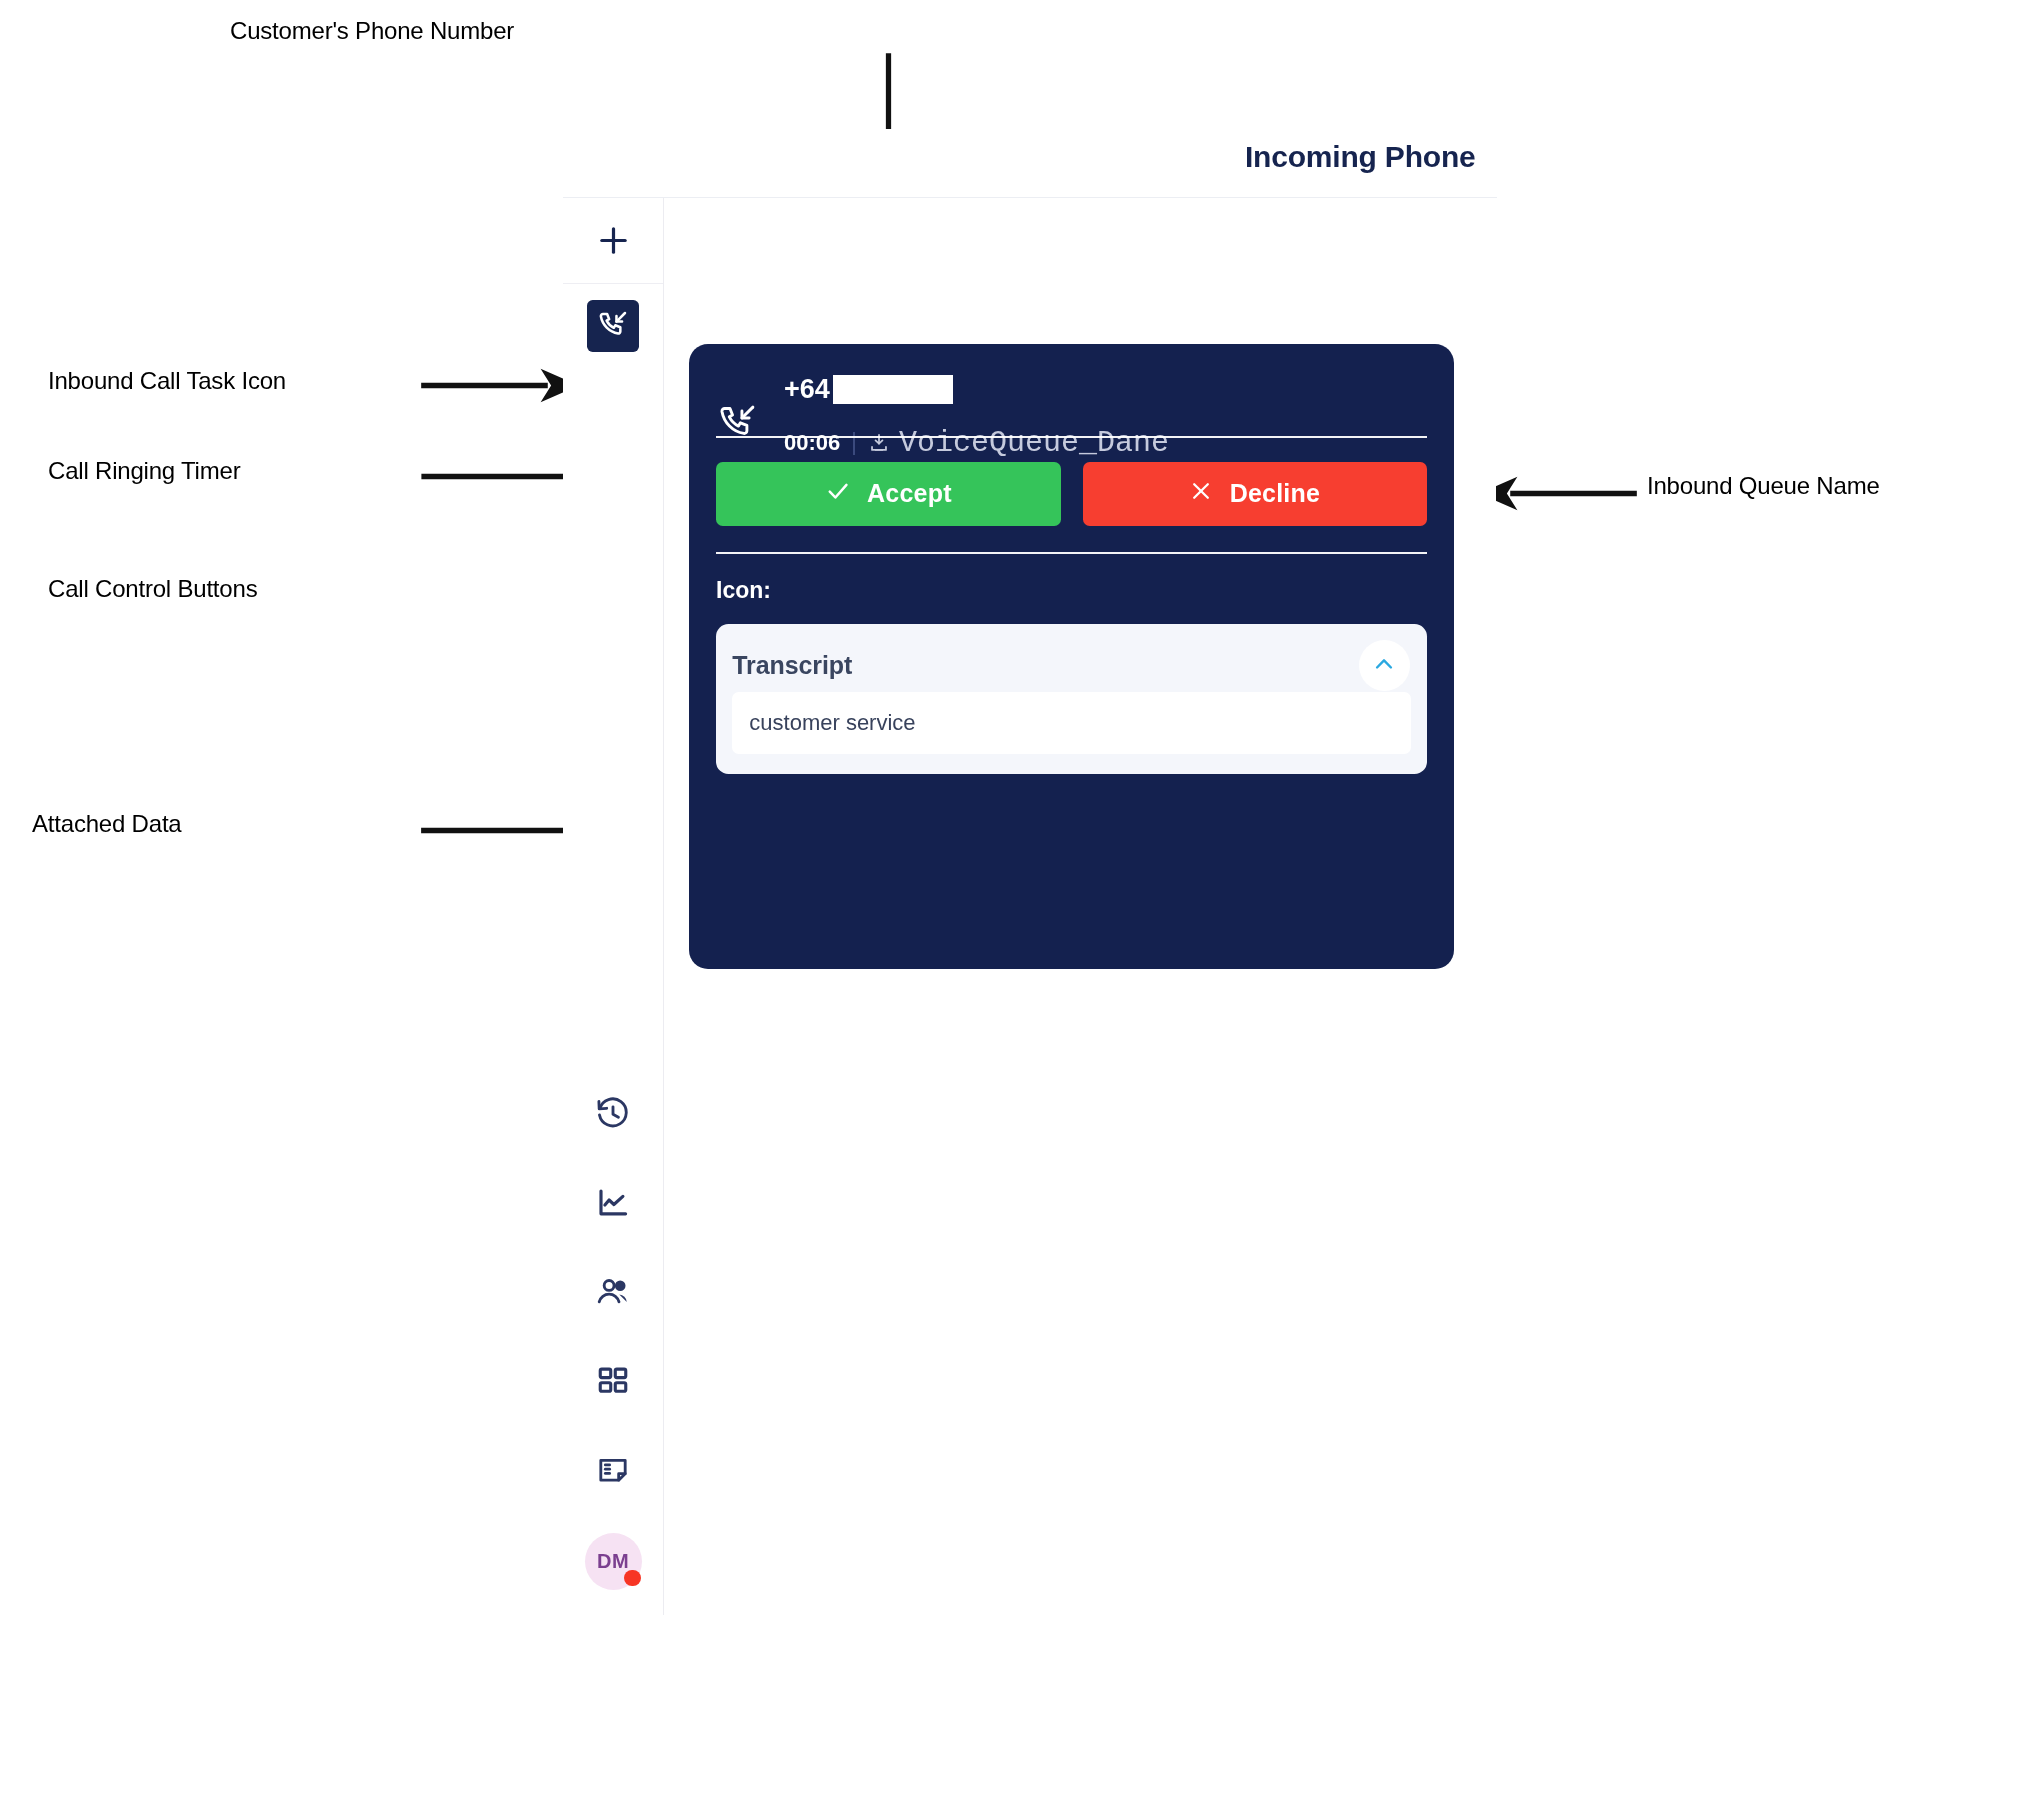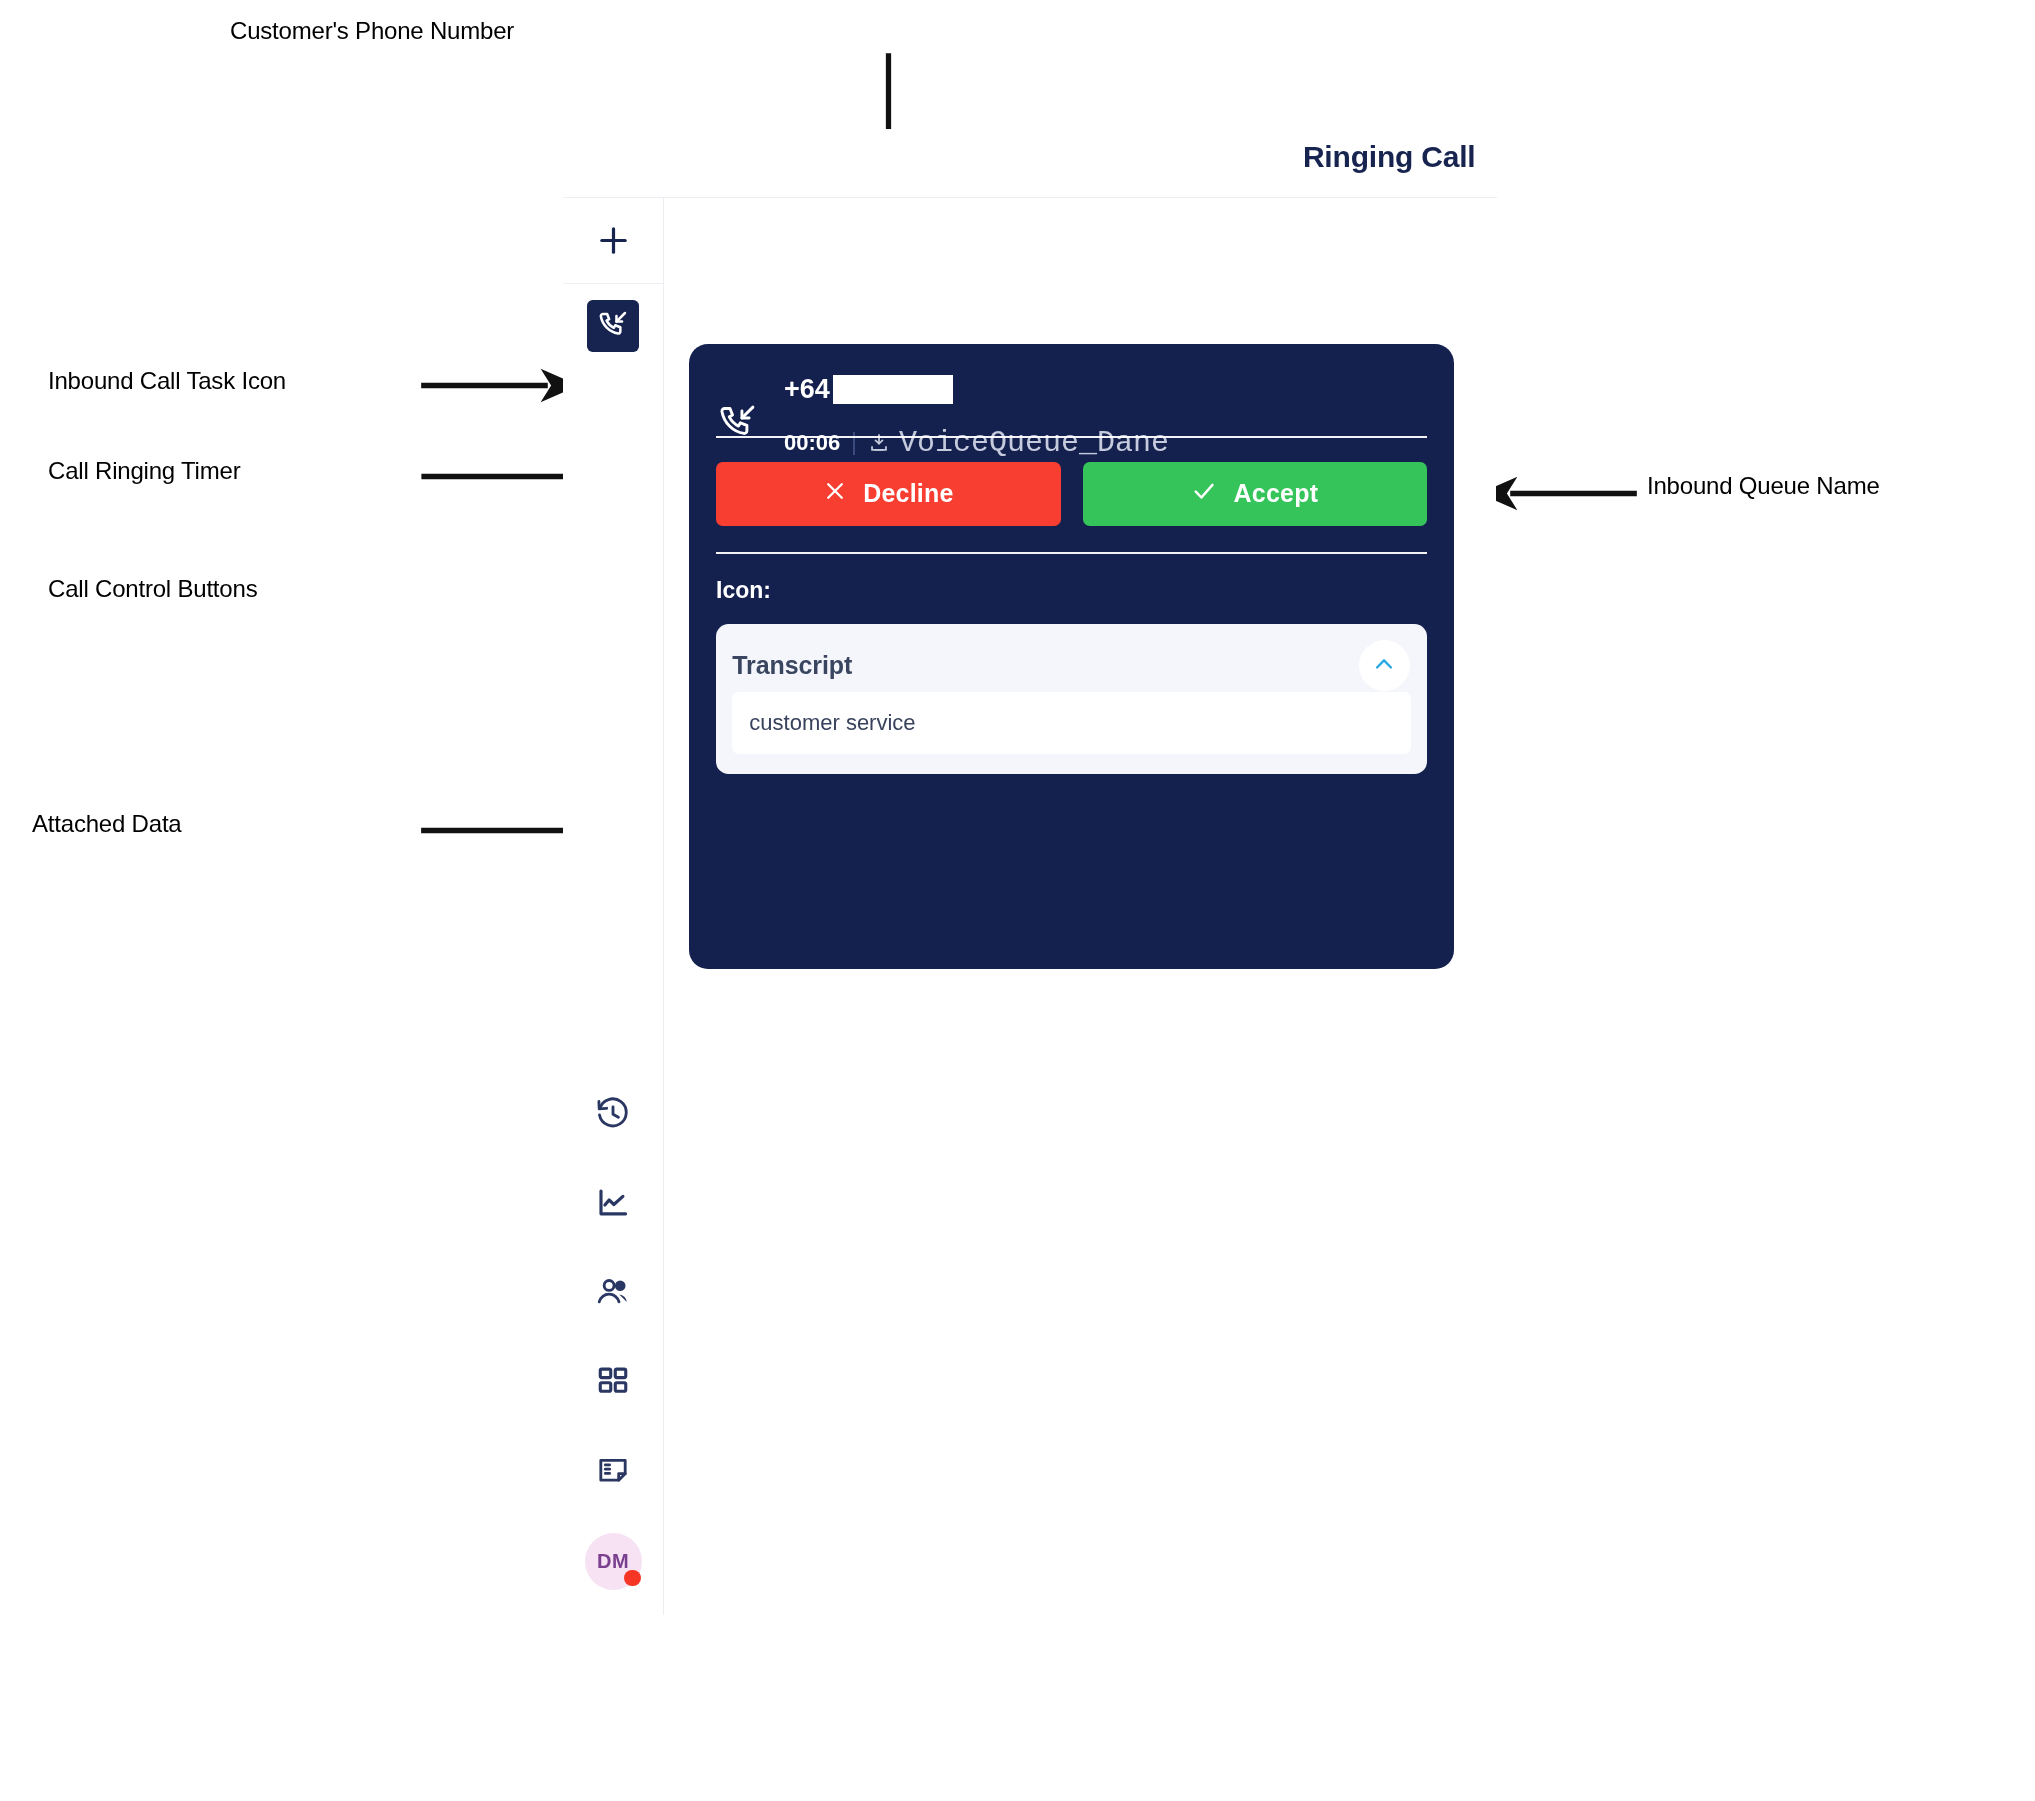--- a/index.html
+++ b/index.html
@@ -284,21 +284,21 @@
     <polygon points="460,45 380,10 402,45 380,80" fill="#111"></polygon>
   </svg>
 
   <svg class="anno-arrow" style="left:1479px; top:472px;" width="158" height="43" viewBox="0 0 330 90">
     <line x1="65" y1="45" x2="330" y2="45" stroke="#111" stroke-width="11"></line>
     <polygon points="0,45 80,10 58,45 80,80" fill="#111"></polygon>
   </svg>
   <div class="anno-label" style="left:1647px; top:472px;">Inbound Queue Name</div>
 
   <div class="app-header">
-    <div class="app-header-title">Ringing Call</div>
+    <div class="app-header-title">Incoming Phone</div>
   </div>
 
   <div class="sidebar">
 
     <div class="sb-add">
       <span>
         <svg width="35" height="35" viewBox="0 0 24 24" fill="none" stroke="#16244f" stroke-width="2.2" stroke-linecap="round">
           <line x1="12" y1="4" x2="12" y2="20"></line>
           <line x1="4" y1="12" x2="20" y2="12"></line>
         </svg>
@@ -407,36 +407,36 @@
             <line x1="8.4" y1="19.6" x2="15.6" y2="19.6"></line>
           </svg>
         </span>
         <span class="cc-queue-name">VoiceQueue_Dane</span>
       </div>
     </div>
 
     <div class="cc-divider"></div>
 
     <div class="cc-buttons">
+      <button class="cc-btn accept">
+        <span>
+          <svg width="26" height="26" viewBox="0 0 24 24" fill="none" stroke="#ffffff" stroke-width="2.3" stroke-linecap="round" stroke-linejoin="round">
+            <polyline points="4.4,12.6 9.6,18 19.8,6.4"></polyline>
+          </svg>
+        </span>
+        <span>Accept</span>
+      </button>
       <button class="cc-btn decline">
         <span>
           <svg width="24" height="24" viewBox="0 0 24 24" fill="none" stroke="#ffffff" stroke-width="2.3" stroke-linecap="round">
             <line x1="5.2" y1="5.2" x2="18.8" y2="18.8"></line>
             <line x1="18.8" y1="5.2" x2="5.2" y2="18.8"></line>
           </svg>
         </span>
         <span>Decline</span>
-      </button>
-      <button class="cc-btn accept">
-        <span>
-          <svg width="26" height="26" viewBox="0 0 24 24" fill="none" stroke="#ffffff" stroke-width="2.3" stroke-linecap="round" stroke-linejoin="round">
-            <polyline points="4.4,12.6 9.6,18 19.8,6.4"></polyline>
-          </svg>
-        </span>
-        <span>Accept</span>
       </button>
     </div>
 
     <div class="cc-divider"></div>
 
     <div class="cc-name-label">Icon:</div>
 
     <div class="cc-attached">
       <div class="cc-attached-head">
         <span class="cc-attached-title">Transcript</span>

